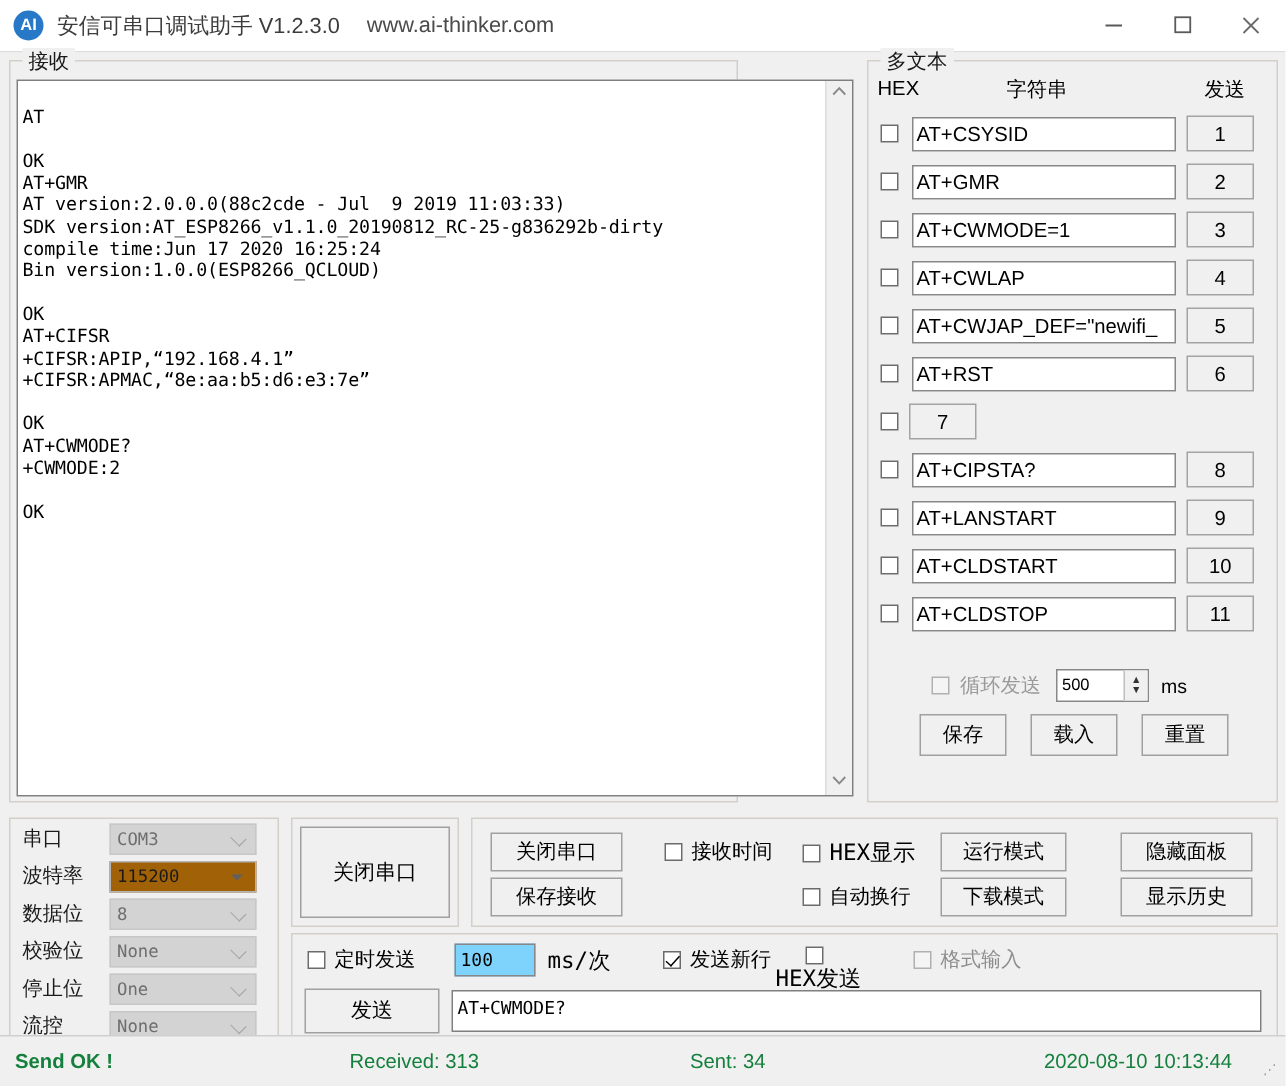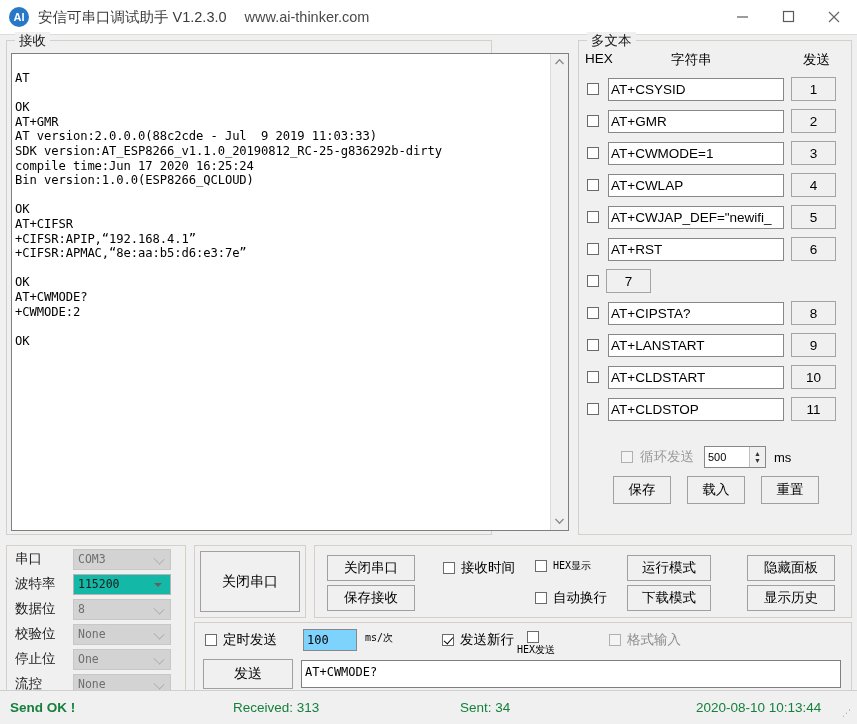--- a/index.html
+++ b/index.html
@@ -285,21 +285,21 @@
     position: relative;
   }
   .combo .chev {
     position: absolute; right: 6px; top: 4px;
     width: 9px; height: 9px;
     border-right: 1.5px solid #a8a8a8;
     border-bottom: 1.5px solid #a8a8a8;
     transform: rotate(45deg) scale(.86,.7);
   }
   .combo.edit {
-    background: #14b8a6;
+    background: #a16207;
     border: 1px solid #b4b4b4;
     color: #1a1a1a;
   }
   .combo.edit .chev {
     border: none;
     width: 0; height: 0;
     border-left: 4px solid transparent;
     border-right: 4px solid transparent;
     border-top: 4px solid #606060;
     transform: none;
@@ -338,21 +338,21 @@
     display: flex; align-items: center; justify-content: center;
     font-size: 13.5px;
     box-sizing: border-box;
   }
   .rc-check {
     position: absolute;
     display: flex; align-items: center;
     font-size: 13.5px;
   }
   .rc-check .cbx { margin-right: 6px; }
-  .mono-sm { font-family: "DejaVu Sans Mono", monospace; font-size: 10px; }
+  .mono-sm { font-family: "DejaVu Sans Mono", monospace; font-size: 15px; }
 
   .send-group {
     position: absolute;
     left: 194px; top: 79px;
     width: 658px; height: 76px;
     border: 1px solid #d4d0c8;
     box-sizing: border-box;
   }
   .sg-check {
     position: absolute; top: 8px;

